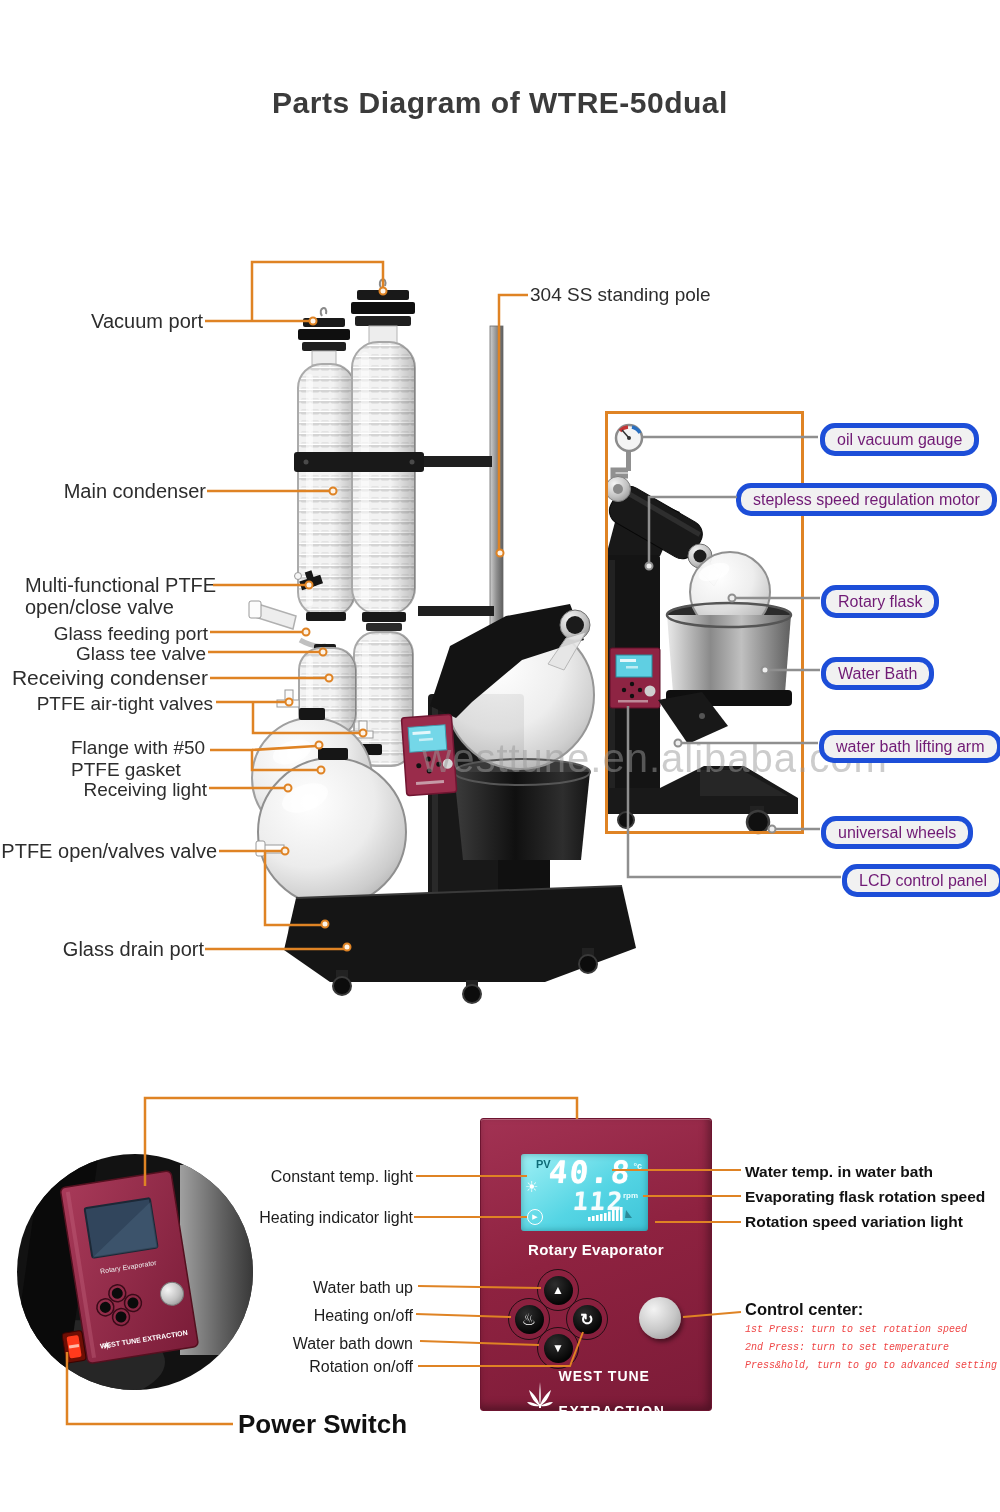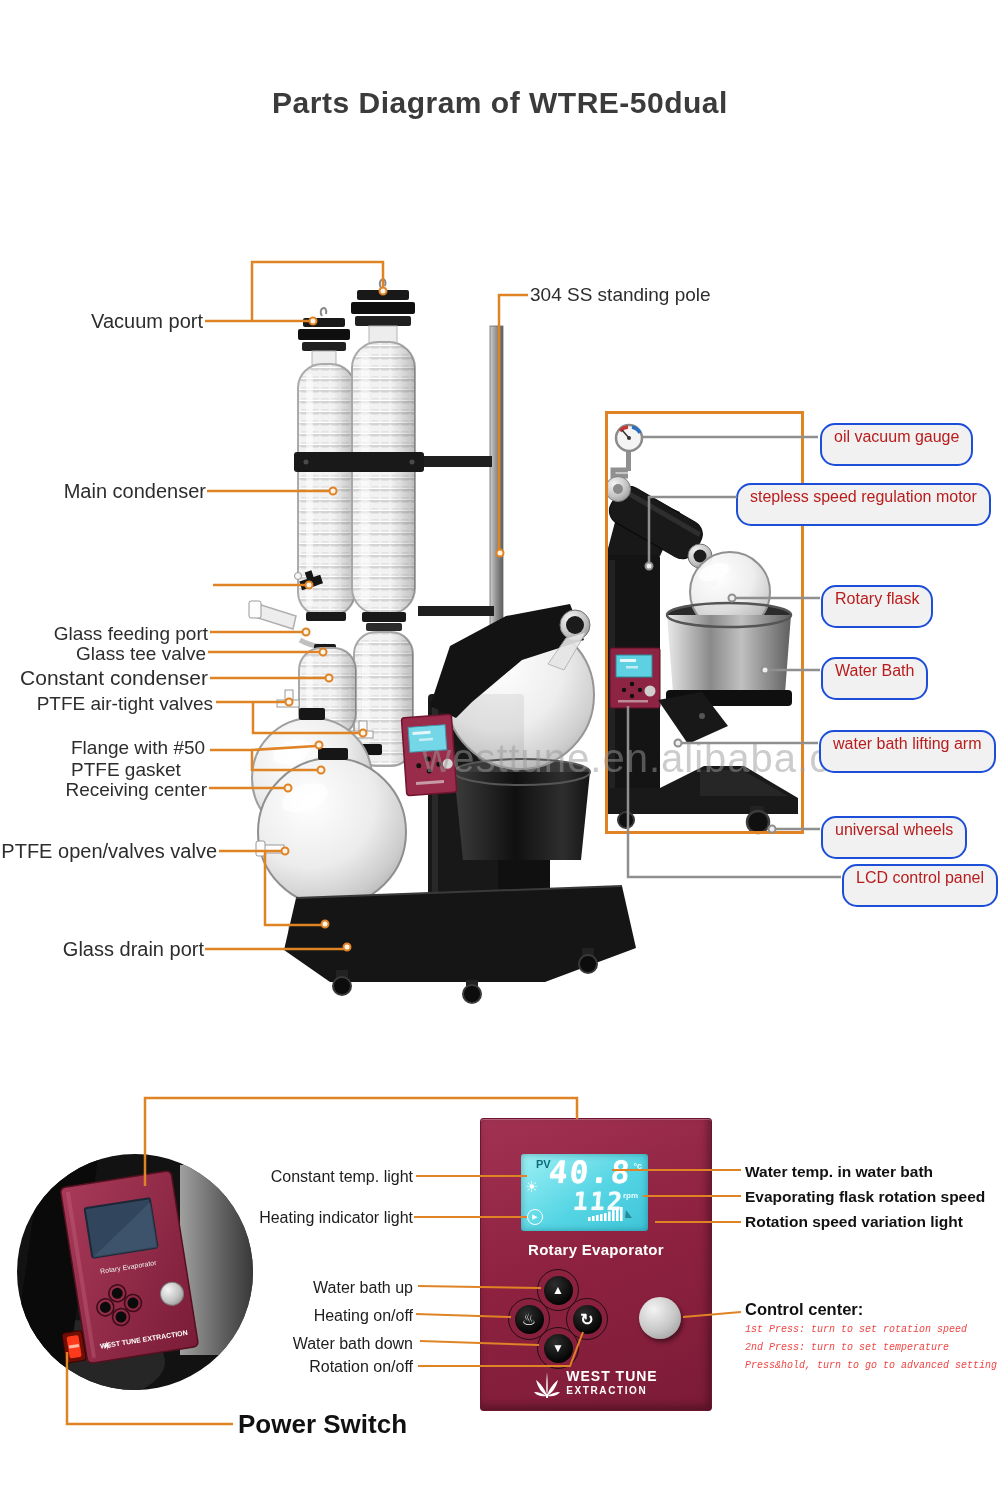--- a/index.html
+++ b/index.html
@@ -5,22 +5,22 @@
   html,body{margin:0;padding:0;background:#fff;}
   #page{position:relative;width:1000px;height:1512px;background:#ffffff;overflow:hidden;
         font-family:"Liberation Sans",sans-serif;}
   #title{position:absolute;top:86px;left:0;width:1000px;text-align:center;
          font-size:30px;font-weight:bold;color:#3b3b3b;letter-spacing:.5px;z-index:2;}
   .lbl{position:absolute;color:#2d2d2d;white-space:pre;z-index:2;line-height:23px;font-size:20px;}
   .lbl.s{font-size:19px;}
   .lbl.xl{font-size:21px;line-height:24px;}
   .lbl.two{line-height:22px;}
   .ra{text-align:right;}
-  .pill{position:absolute;border:2px solid #1d4ed8;border-radius:15px;background:#f1f1f1;
-        color:#b91c1c;font-size:16px;line-height:20px;padding:2px 12px 17px;white-space:nowrap;z-index:2;}
+  .pill{position:absolute;border:5px solid #1d4ed8;border-radius:15px;background:#f1f1f1;
+        color:#701a75;font-size:16px;line-height:20px;padding:2px 12px 1px;white-space:nowrap;z-index:2;}
   .blbl{position:absolute;color:#1d1d1d;font-size:16px;line-height:19px;white-space:pre;z-index:2;}
   .brlbl{position:absolute;color:#111;font-size:15.5px;line-height:19px;font-weight:bold;white-space:pre;z-index:2;}
   .ccline{position:absolute;color:#ef4444;font-size:10px;line-height:18px;font-style:italic;white-space:pre;z-index:2;font-family:Liberation Mono, monospace;}
   #cc-title{position:absolute;color:#111;font-size:16.5px;font-weight:bold;white-space:pre;z-index:2;}
   #power{position:absolute;left:238px;top:1409px;font-size:26px;line-height:30px;font-weight:bold;color:#111;z-index:2;}
   #watermark{position:absolute;left:355px;top:736px;width:600px;text-align:center;font-size:40px;
              color:#9a9a9a;opacity:.5;letter-spacing:1px;z-index:1;}
   svg.layer{position:absolute;left:0;top:0;z-index:0;}
   svg#leads{z-index:3;pointer-events:none;}
   
@@ -47,21 +47,21 @@
               font-size:15px;font-weight:bold;letter-spacing:.3px;}
   .ring{position:absolute;width:40px;height:40px;border:1.5px solid rgba(10,10,10,.8);border-radius:50%;
         display:flex;align-items:center;justify-content:center;}
   .pbtn{width:29px;height:29px;border-radius:50%;color:#fff;display:flex;align-items:center;justify-content:center;
         background:radial-gradient(circle at 38% 30%,#2e2e2e,#050505 72%);}
   #knob{position:absolute;left:158px;top:178px;width:42px;height:42px;border-radius:50%;
         background:radial-gradient(circle at 35% 30%,#f3f3f3,#c6c6c6 55%,#8f8f8f);
         box-shadow:2px 3px 4px rgba(0,0,0,.45);}
   #logo{position:absolute;left:0;top:250px;width:100%;display:flex;align-items:center;justify-content:center;gap:6px;color:#fff;}
   #logo .t1{font-size:14px;font-weight:bold;letter-spacing:1px;line-height:15px;}
-  #logo .t2{font-size:10px;font-weight:bold;letter-spacing:1.6px;line-height:14px;}
+  #logo .t2{font-size:14px;font-weight:bold;letter-spacing:1.6px;line-height:14px;margin-top:20px;}
 </style>
 </head>
 <body>
 
 <div id="page">
 
 <svg class="layer" width="1000" height="1512" viewBox="0 0 1000 1512">
   <defs>
     <pattern id="coil" width="10" height="11" patternUnits="userSpaceOnUse">
       <rect width="10" height="11" fill="#f2f2f2"></rect>
@@ -346,27 +346,29 @@
       <rect x="57" y="1335" width="10" height="3" fill="#ffd9c9" opacity="0.8"></rect>
     </g>
   </g>
 </svg>
 
 <div id="title">Parts Diagram of WTRE-50dual</div>
 <div id="watermark">westtune.en.alibaba.com</div>
 
 <div class="lbl ra" style="left:0;top:310px;width:203px;">Vacuum port</div>
 <div class="lbl ra" style="left:0;top:480px;width:206px;">Main condenser</div>
+<div class="lbl two" style="left:25px;top:574px;">Multi-functional PTFE
+open/close valve</div>
 <div class="lbl s ra" style="left:0;top:622px;width:208px;">Glass feeding port</div>
 <div class="lbl s ra" style="left:0;top:642px;width:206px;">Glass tee valve</div>
-<div class="lbl xl ra" style="left:0;top:666px;width:208px;">Constant condenser</div>
+<div class="lbl xl ra" style="left:0;top:666px;width:208px;">Receiving condenser</div>
 <div class="lbl s ra" style="left:0;top:692px;width:213px;">PTFE air-tight valves</div>
 <div class="lbl s two" style="left:71px;top:737px;">Flange with #50
 PTFE gasket</div>
-<div class="lbl s ra" style="left:0;top:778px;width:207px;">Receiving center</div>
+<div class="lbl s ra" style="left:0;top:778px;width:207px;">Receiving light</div>
 <div class="lbl ra" style="left:0;top:840px;width:217px;">PTFE open/valves valve</div>
 <div class="lbl ra" style="left:0;top:938px;width:204px;">Glass drain port</div>
 <div class="lbl s" style="left:530px;top:283px;">304 SS standing pole</div>
 
 <div class="pill" style="left:820px;top:423px;">oil vacuum gauge</div>
 <div class="pill" style="left:736px;top:483px;">stepless speed regulation motor</div>
 <div class="pill" style="left:821px;top:585px;">Rotary flask</div>
 <div class="pill" style="left:821px;top:657px;">Water Bath</div>
 <div class="pill" style="left:819px;top:730px;">water bath lifting arm</div>
 <div class="pill" style="left:821px;top:816px;">universal wheels</div>

